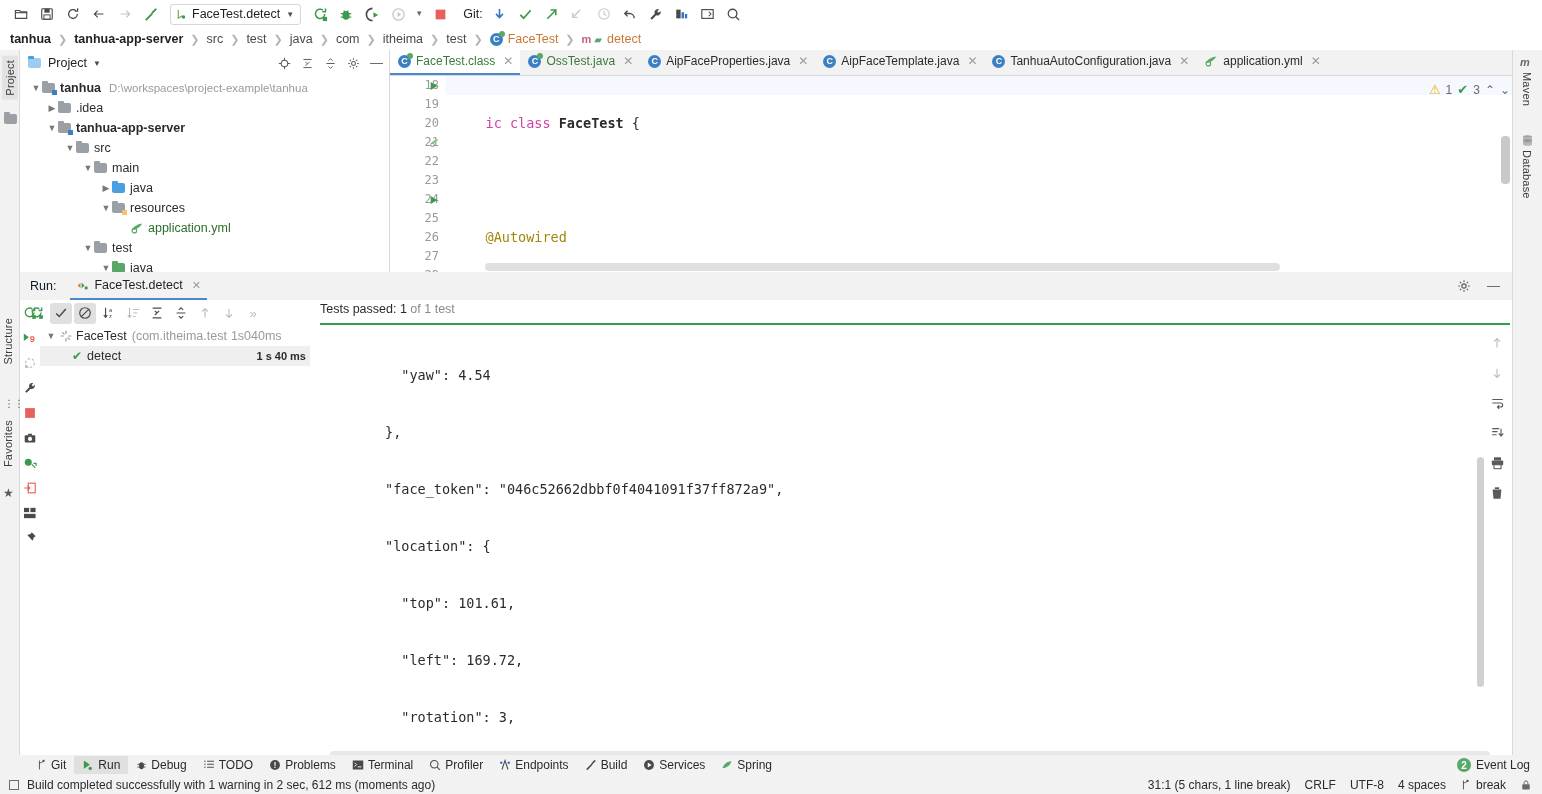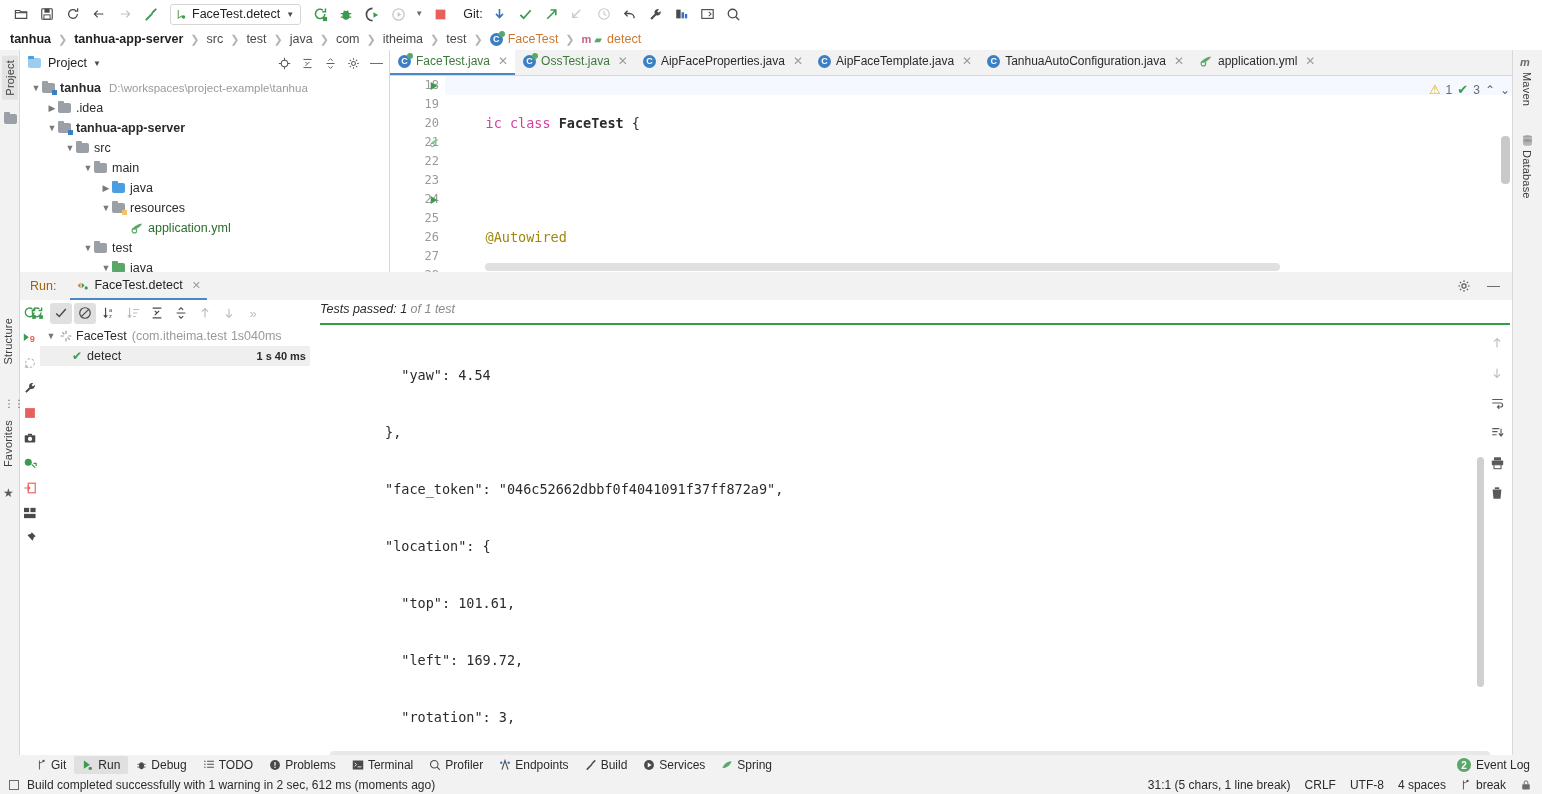--- a/index.html
+++ b/index.html
@@ -142,37 +142,37 @@
     position:absolute; left:1512px; top:50px; width:30px; height:712px;
     background:#f2f2f2; border-left:1px solid #d9d9d9;
   }
 
   
   .run-window { position:absolute; left:20px; top:272px; width:1492px; height:490px; background:#ffffff; }
   .run-header {
     position:absolute; left:0; top:0; width:1492px; height:28px; background:#f2f2f2;
     display:flex; align-items:center; padding-left:10px; font-size:12.5px;
   }
-  .run-label { color:#a16207; margin-right:14px; }
+  .run-label { color:#0f172a; margin-right:14px; }
   .run-tab {
     display:flex; align-items:center; gap:5px; height:27px; padding:0 6px;
     border-bottom:2px solid #4a88c7; color:#1f1f1f;
   }
   .run-hdr-right { margin-left:auto; display:flex; align-items:center; gap:16px; padding-right:12px; color:#5a5a5a; }
 
   .run-toolbar {
     position:absolute; left:0; top:28px; width:280px; height:26px;
     display:flex; align-items:center; gap:2px; padding-left:6px;
   }
   .rt-btn { width:22px; height:21px; display:flex; align-items:center; justify-content:center; color:#5a5a5a; border-radius:3px; font-size:12px;}
   .rt-btn.on { background:#e0e0e0; }
   .rt-btn.dim { color:#c0c0c0; }
 
   .tests-passed {
-    position:absolute; left:300px; top:30px; font-size:12.5px; color:#2b2b2b;font-style:italic;
+    position:absolute; left:300px; top:30px; font-size:12.5px; color:#2b2b2b;
   }
   .tests-passed .dim { color:#8a8a8a; }
   .green-bar { position:absolute; left:300px; top:51px; width:1190px; height:2px; background:#2f9e44; }
 
   .test-tree { position:absolute; left:20px; top:54px; width:270px; }
   .tt-row { height:20px; display:flex; align-items:center; font-size:12.5px; white-space:nowrap; padding-left:4px; }
   .tt-row.sel { background:#efefef; }
   .tt-dim { color:#9a9a9a; margin-left:5px; }
   .tt-time { margin-left:auto; font-size:11px; font-weight:bold; color:#2b2b2b; padding-right:4px; }
 
@@ -538,21 +538,21 @@
           </span>
       <span class="tlabel">java</span>
     </div>
 
   </div>
 </div>
 
 <div class="tabbar">
   <div class="etab active">
     <span class="ctag test">C</span>
-    <span class="name" style="color:#3c7a3c;">FaceTest.java</span>
+    <span class="name" style="color:#3c7a3c;">FaceTest.class</span>
     <span class="x">✕</span>
   </div>
   <div class="etab">
     <span class="ctag test">C</span>
     <span class="name" style="color:#3c7a3c;">OssTest.java</span>
     <span class="x">✕</span>
   </div>
   <div class="etab">
     <span class="ctag">C</span>
     <span class="name">AipFaceProperties.java</span>

